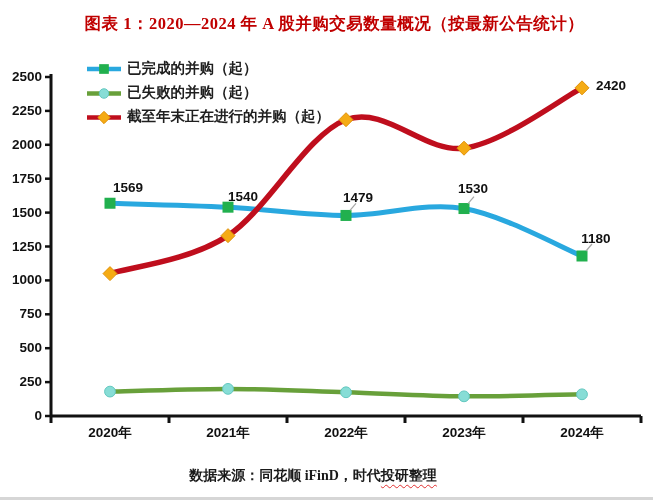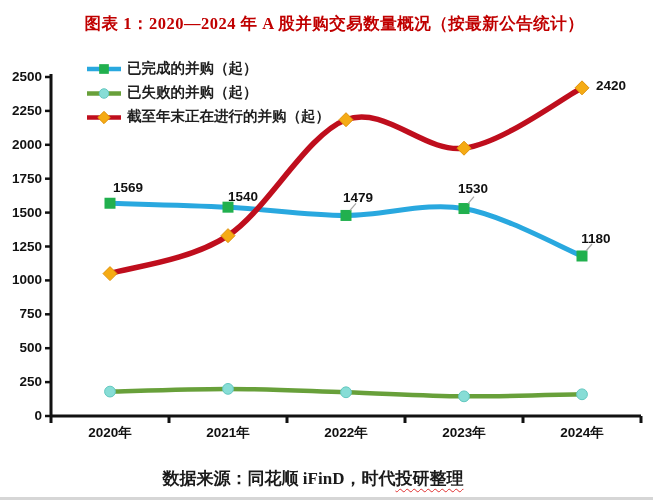--- a/index.html
+++ b/index.html
@@ -9,21 +9,21 @@
   .chart-title{
     position:absolute;top:13px;left:8px;width:653px;text-align:center;
     font-family:"Liberation Serif",serif;font-weight:bold;font-size:16.5px;
     color:#c00000;letter-spacing:.5px;white-space:nowrap;
   }
   svg.chart{position:absolute;top:0;left:0;}
   text.num{font-family:"Liberation Sans",sans-serif;font-weight:bold;fill:#111111;}
   text.cjk{font-family:"Liberation Serif",serif;font-weight:bold;fill:#1f1f1f;}
   .footer{
     position:absolute;top:467px;left:0;width:626px;text-align:center;
-    font-family:"Liberation Serif",serif;font-weight:bold;font-size:17px;color:#1a1a1a;
+    font-family:"Liberation Serif",serif;font-weight:bold;font-size:14px;color:#1a1a1a;
     white-space:nowrap;
   }
   .footer .squiggle{
     text-decoration-line:underline;text-decoration-style:wavy;
     text-decoration-color:#e03030;text-decoration-thickness:1px;text-underline-offset:4px;
   }
   .bottom-strip{position:absolute;left:0;bottom:0;width:653px;height:3px;background:#d6d6d6;}
 </style>
 </head>
 <body>

